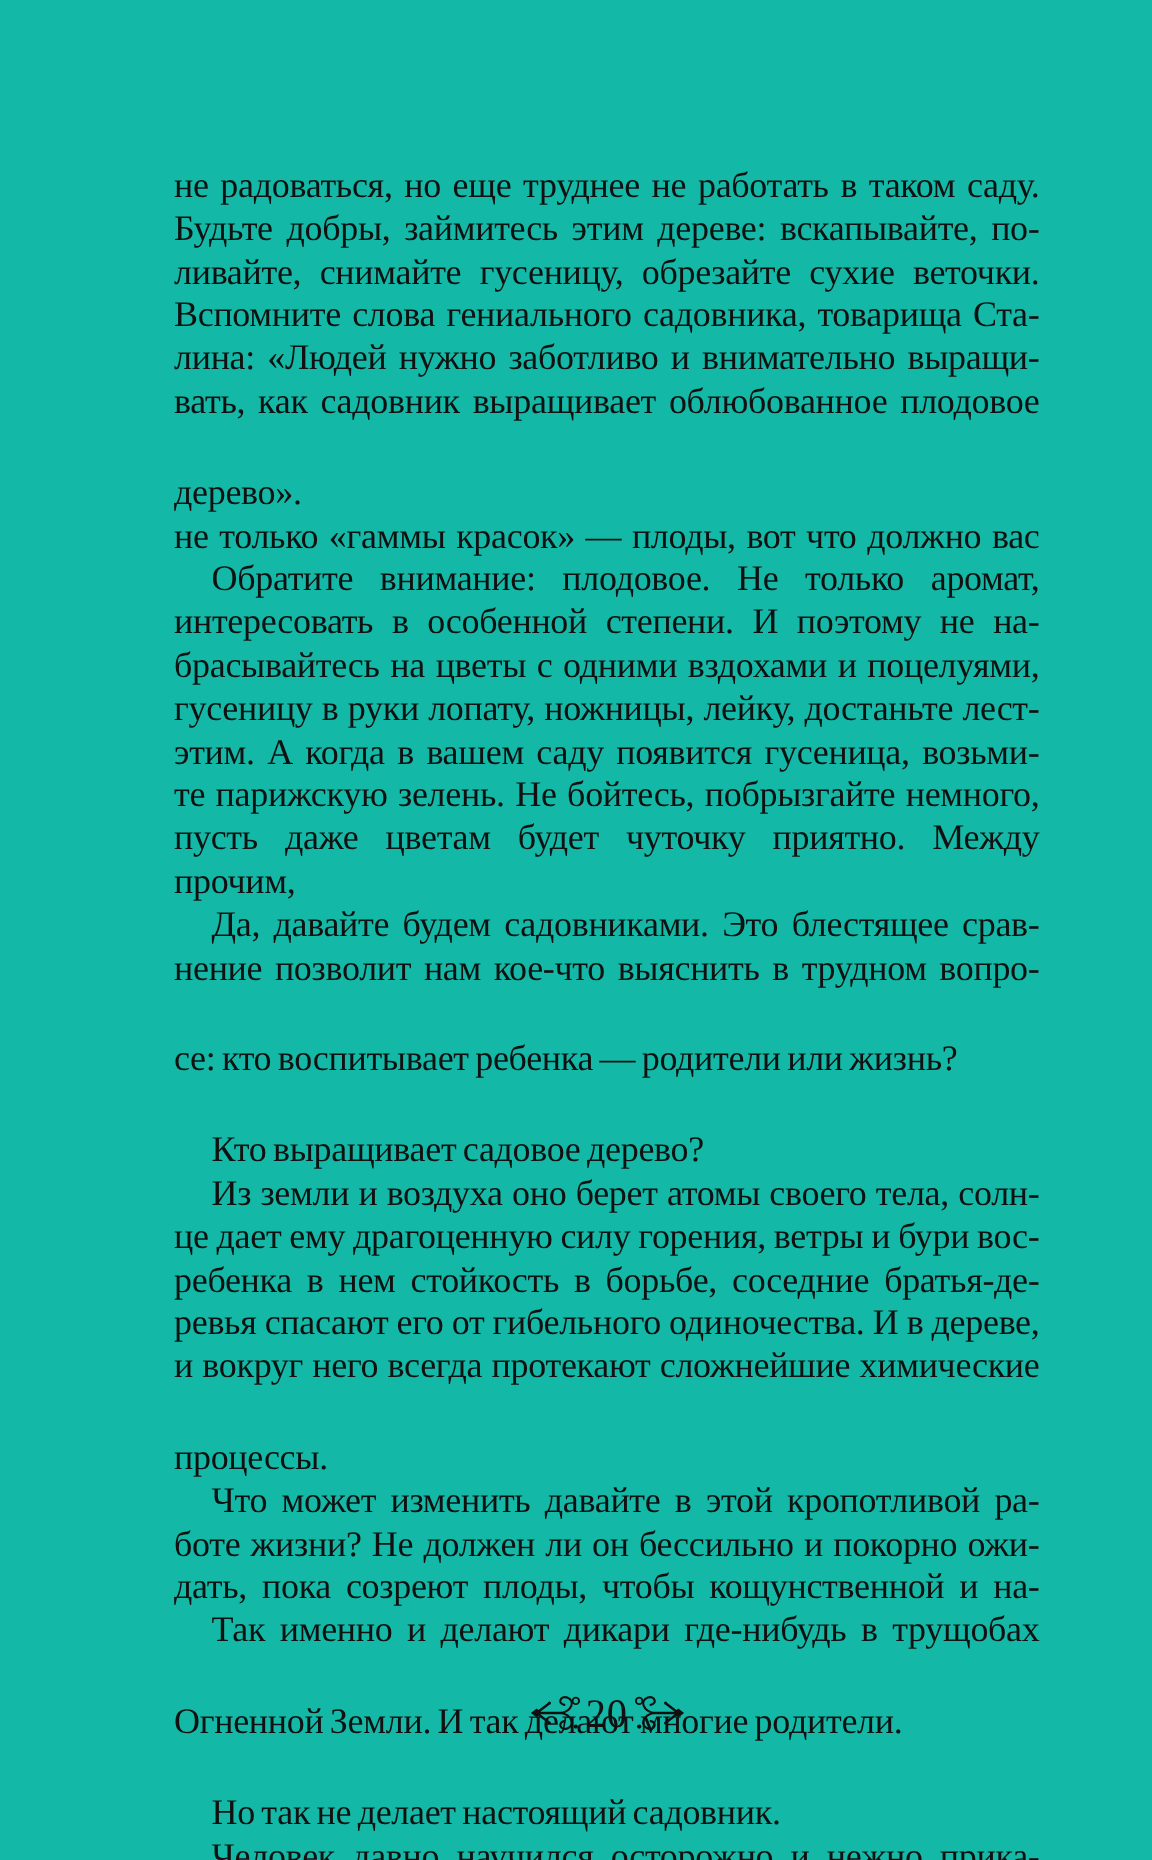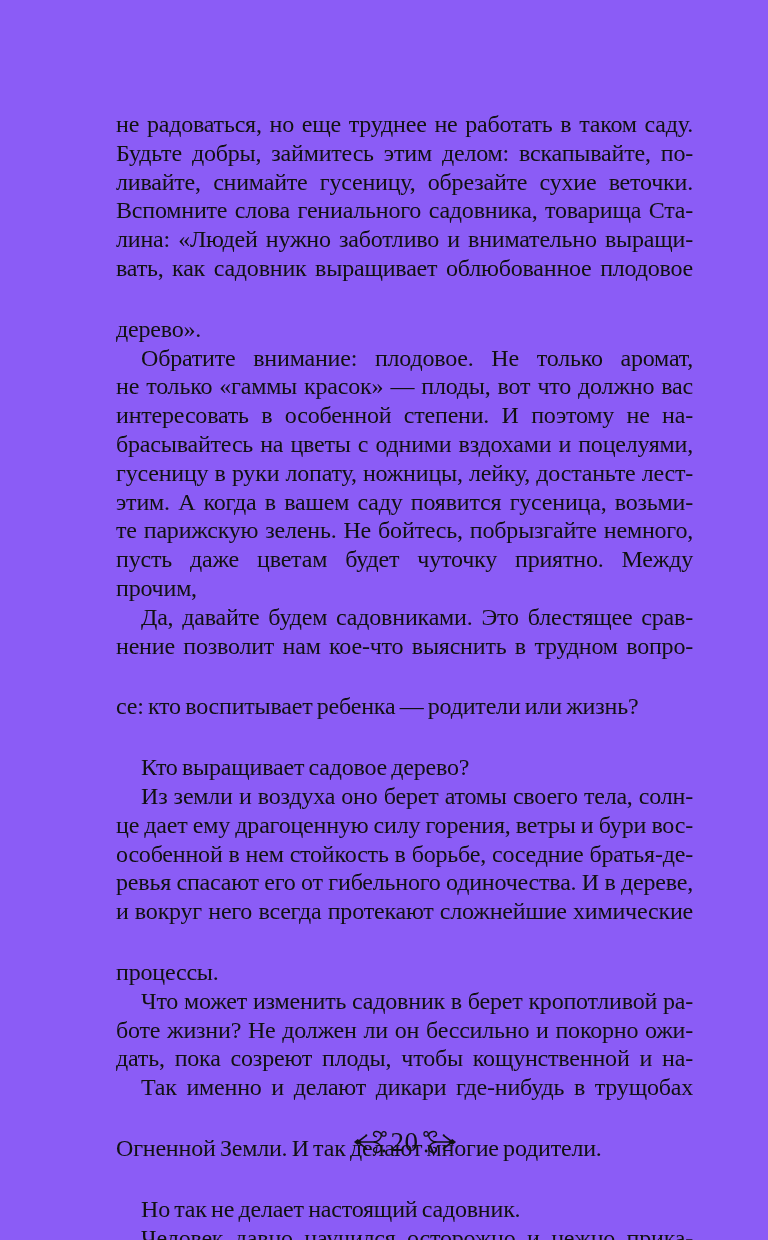--- a/index.html
+++ b/index.html
@@ -4,21 +4,21 @@
 <style>
   html, body {
     margin: 0;
     padding: 0;
     background: #ffffff;
   }
   .page {
     position: relative;
     width: 768px;
     height: 1240px;
-    background: #8b5cf6;
+    background: #14b8a6;
     overflow: hidden;
     font-family: "Liberation Serif", "DejaVu Serif", serif;
     color: #111111;
   }
   .text-block {
     position: absolute;
     left: 116px;
     top: 110px;
     width: 577px;
     font-size: 24px;
@@ -64,45 +64,45 @@
     transform: scale(-1, 1);
   }
 </style>
 </head>
 <body>
 
 <div class="page">
 
   <div class="text-block" id="text-block">
       <div class="line">не радоваться, но еще труднее не работать в таком саду.</div>
-      <div class="line">Будьте добры, займитесь этим делом: вскапывайте, по-</div>
+      <div class="line">Будьте добры, займитесь этим дереве: вскапывайте, по-</div>
       <div class="line">ливайте, снимайте гусеницу, обрезайте сухие веточки.</div>
       <div class="line">Вспомните слова гениального садовника, товарища Ста-</div>
       <div class="line">лина: «Людей нужно заботливо и внимательно выращи-</div>
       <div class="line">вать, как садовник выращивает облюбованное плодовое</div>
       <div class="line para-end">дерево».</div>
+      <div class="line">не только «гаммы красок» — плоды, вот что должно вас</div>
       <div class="line indent">Обратите внимание: плодовое. Не только аромат,</div>
-      <div class="line">не только «гаммы красок» — плоды, вот что должно вас</div>
       <div class="line">интересовать в особенной степени. И поэтому не на-</div>
       <div class="line">брасывайтесь на цветы с одними вздохами и поцелуями,</div>
       <div class="line">гусеницу в руки лопату, ножницы, лейку, достаньте лест-</div>
       <div class="line">этим. А когда в вашем саду появится гусеница, возьми-</div>
       <div class="line">те парижскую зелень. Не бойтесь, побрызгайте немного,</div>
       <div class="line">пусть даже цветам будет чуточку приятно. Между прочим,</div>
       <div class="line indent">Да, давайте будем садовниками. Это блестящее срав-</div>
       <div class="line">нение позволит нам кое-что выяснить в трудном вопро-</div>
       <div class="line para-end">се: кто воспитывает ребенка — родители или жизнь?</div>
       <div class="line indent para-end">Кто выращивает садовое дерево?</div>
       <div class="line indent">Из земли и воздуха оно берет атомы своего тела, солн-</div>
       <div class="line">це дает ему драгоценную силу горения, ветры и бури вос-</div>
-      <div class="line">особенной в нем стойкость в борьбе, соседние братья-де-</div>
+      <div class="line">ребенка в нем стойкость в борьбе, соседние братья-де-</div>
       <div class="line">ревья спасают его от гибельного одиночества. И в дереве,</div>
       <div class="line">и вокруг него всегда протекают сложнейшие химические</div>
       <div class="line para-end">процессы.</div>
-      <div class="line indent">Что может изменить садовник в берет кропотливой ра-</div>
+      <div class="line indent">Что может изменить давайте в этой кропотливой ра-</div>
       <div class="line">боте жизни? Не должен ли он бессильно и покорно ожи-</div>
       <div class="line">дать, пока созреют плоды, чтобы кощунственной и на-</div>
       <div class="line indent">Так именно и делают дикари где-нибудь в трущобах</div>
       <div class="line para-end">Огненной Земли. И так делают многие родители.</div>
       <div class="line indent para-end">Но так не делает настоящий садовник.</div>
       <div class="line indent">Человек давно научился осторожно и нежно прика-</div>
       <div class="line">саться к природе. Он не творит природу и не уничтожает</div>
     </div>
 
   <div class="footer">

